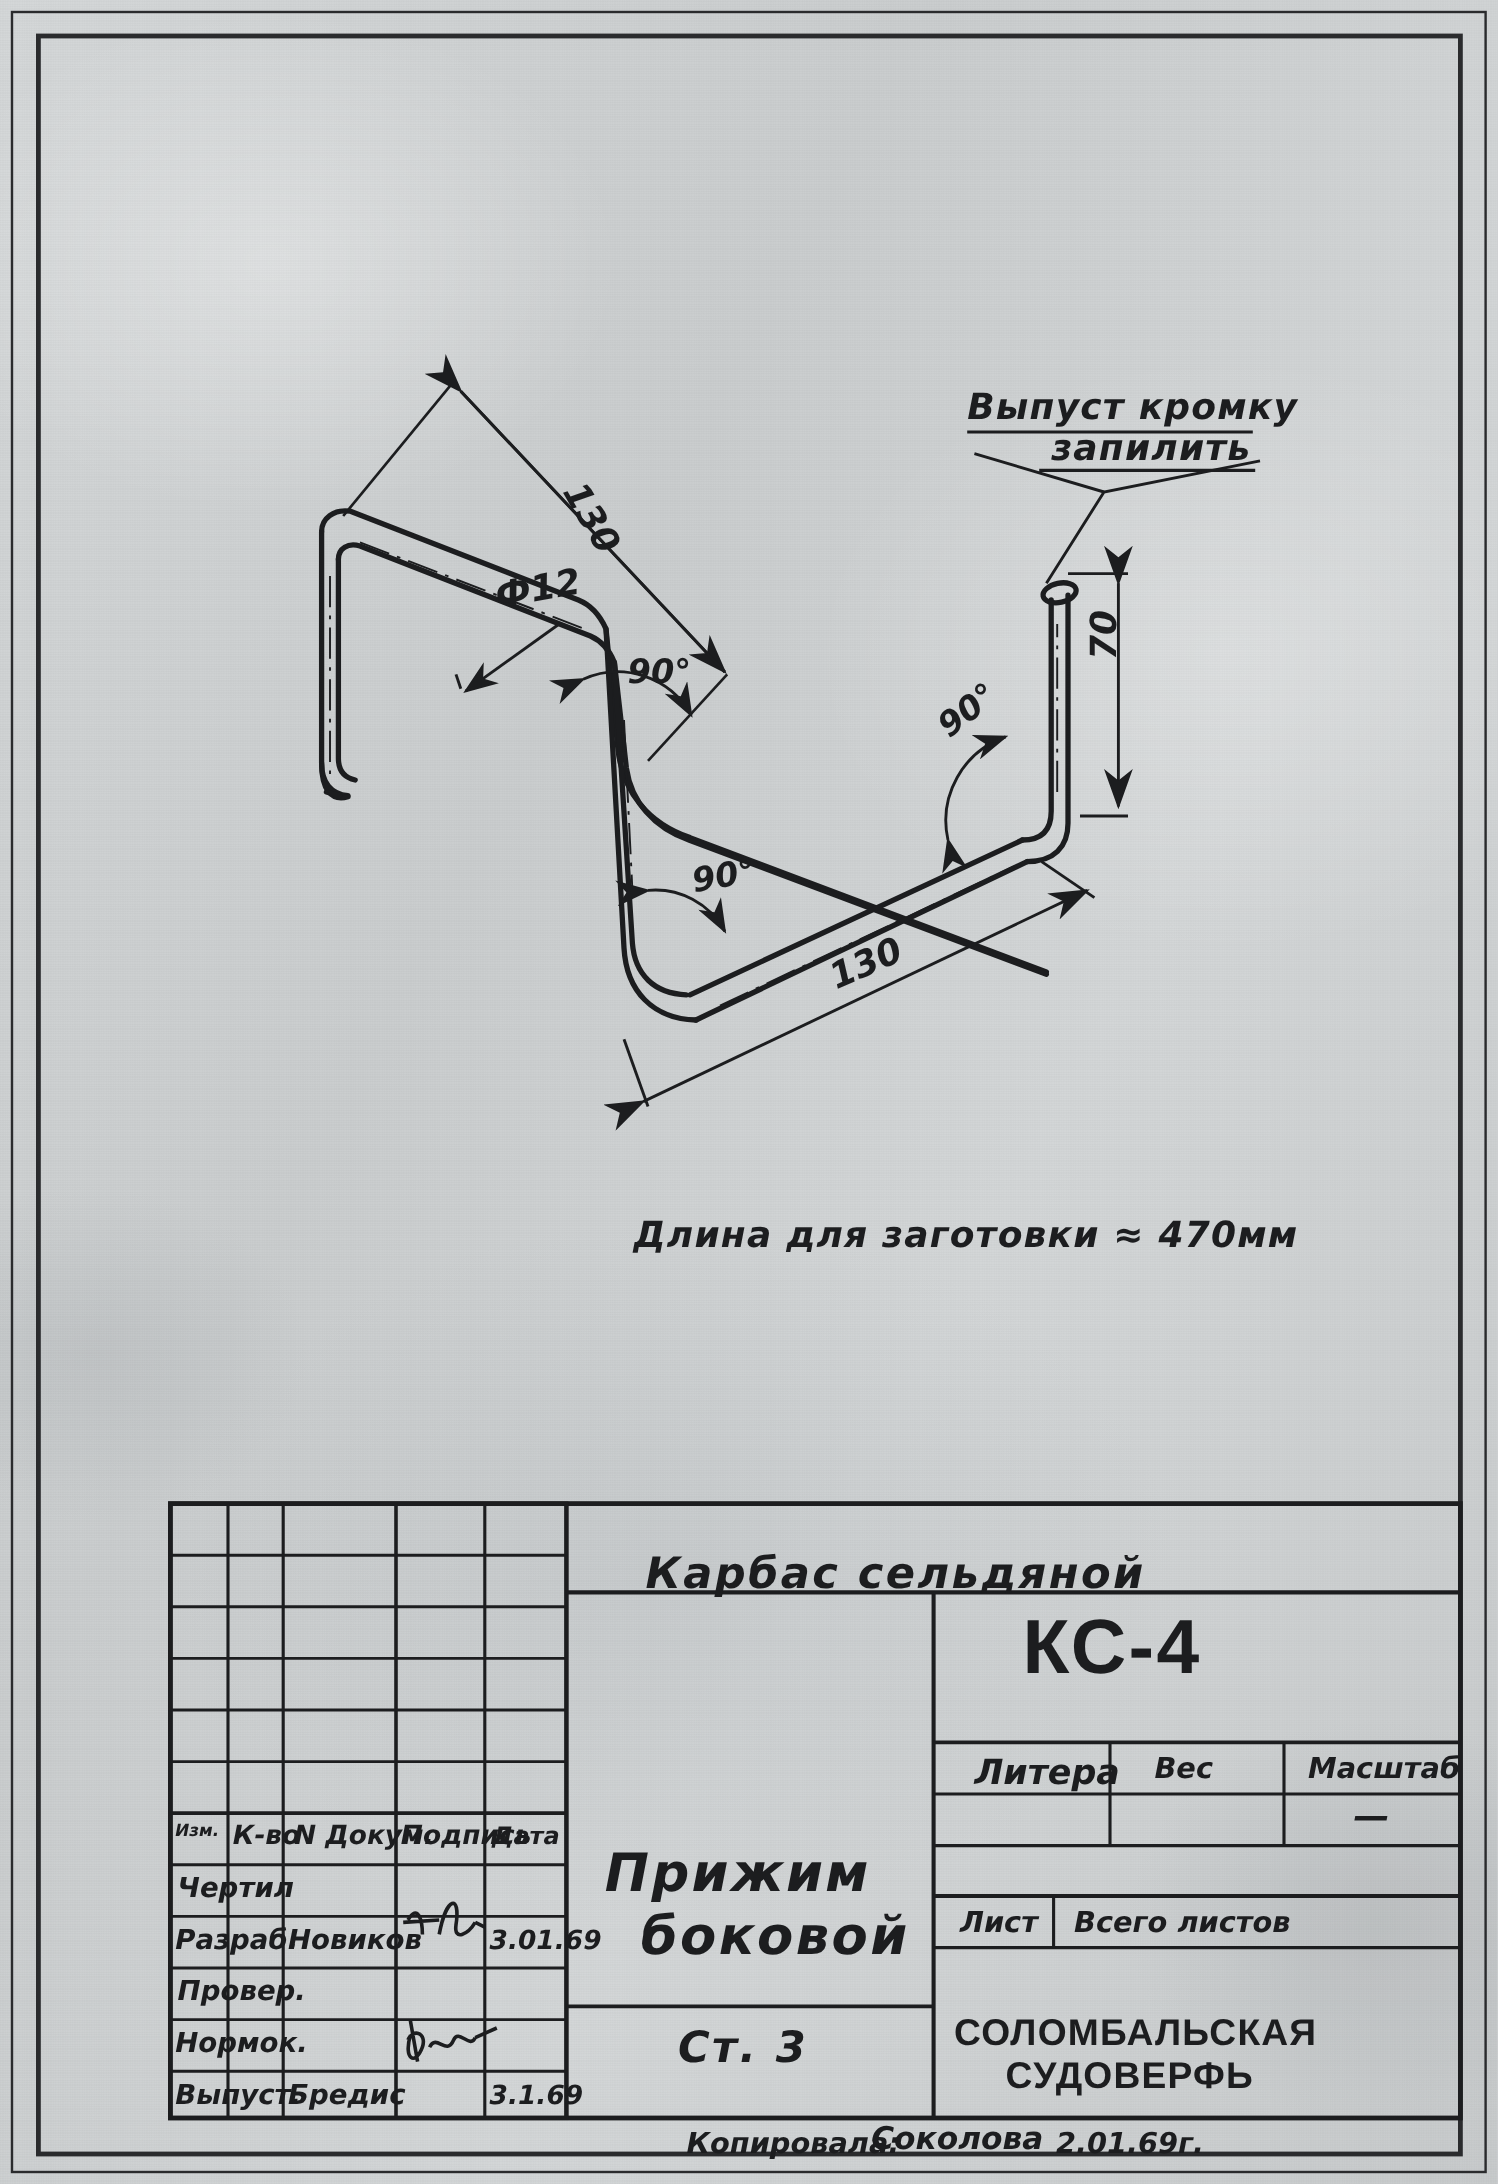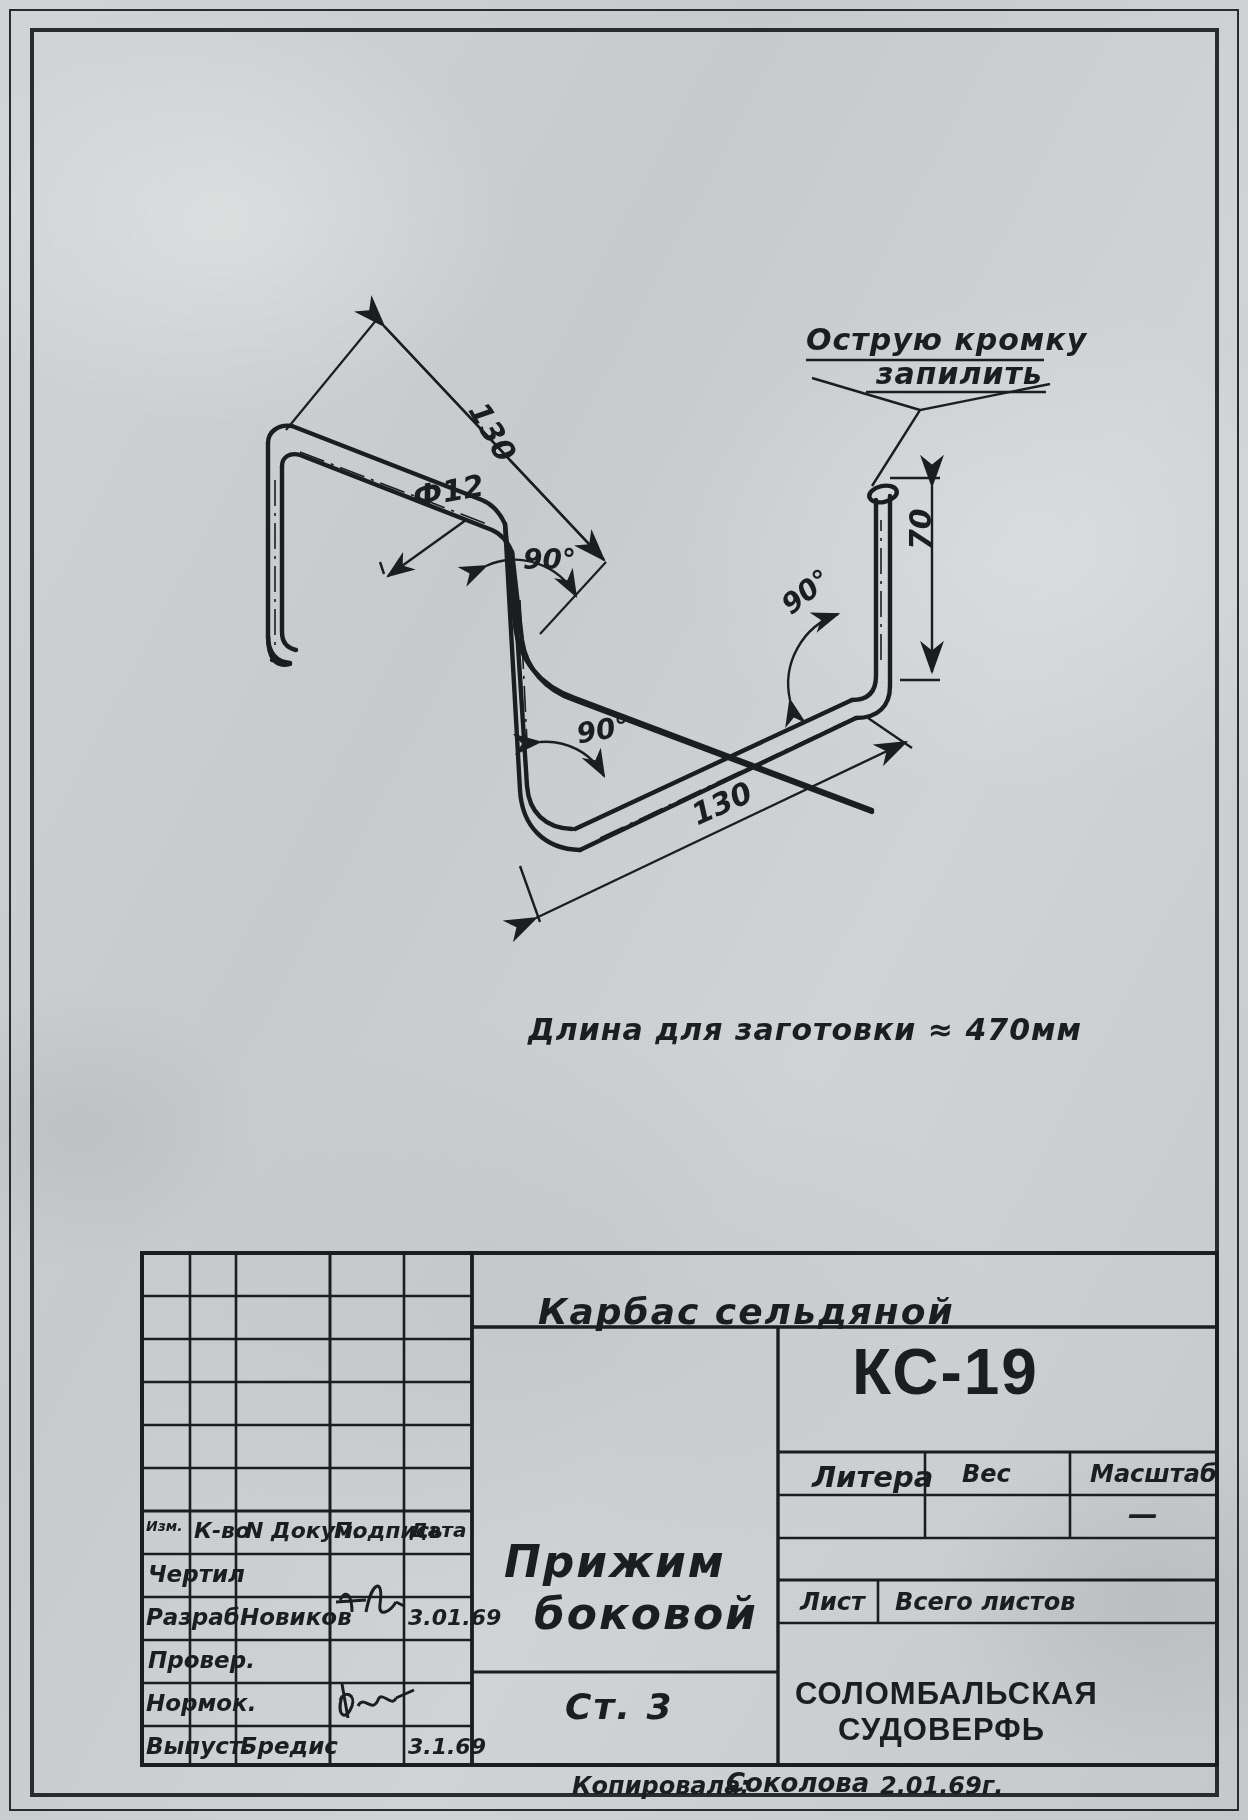--- a/index.html
+++ b/index.html
@@ -220,21 +220,21 @@
              M 396 1602 L 404 1606"></path>
   </g>
   <g fill="none" stroke="#1c1d1f" stroke-width="3">
     <path d="M 342 1696 C 336 1716, 346 1722, 352 1706 C 356 1694, 344 1690, 340 1700
              M 342 1684 L 348 1718
              M 358 1706 C 364 1694, 372 1714, 378 1700 C 382 1690, 392 1708, 396 1698
              M 396 1698 L 414 1690"></path>
   </g>
 </svg>
 
-<div class="txt hand" style="left:806px;top:322px;font-size:30px;letter-spacing:1px;">Острую кромку</div>
+<div class="txt hand" style="left:806px;top:322px;font-size:30px;letter-spacing:1px;">Выпуст кромку</div>
 <div class="txt hand" style="left:876px;top:356px;font-size:30px;letter-spacing:1px;">запилить</div>
 
 <div class="txt hand" style="left:492px;top:396px;font-size:30px;transform:rotate(60deg);transform-origin:left top;">130</div>
 
 <div class="txt hand" style="left:410px;top:480px;font-size:30px;transform:rotate(-10deg);transform-origin:left top;">Ф12</div>
 
 <div class="txt hand" style="left:523px;top:543px;font-size:28px;">90°</div>
 
 <div class="txt hand" style="left:574px;top:718px;font-size:28px;transform:rotate(-10deg);transform-origin:left top;">90°</div>
 
@@ -246,21 +246,21 @@
 
 <div class="txt hand" style="left:528px;top:1012px;font-size:30px;letter-spacing:1px;">Длина для заготовки ≈ 470мм</div>
 
 <div class="txt hand" style="left:538px;top:1264px;font-size:36px;letter-spacing:2px;margin-top:27px;">Карбас сельдяной</div>
 
 <div class="txt hand" style="left:504px;top:1536px;font-size:44px;letter-spacing:2px;">Прижим</div>
 <div class="txt hand" style="left:534px;top:1588px;font-size:44px;letter-spacing:2px;">боковой</div>
 
 <div class="txt hand" style="left:565px;top:1686px;font-size:36px;letter-spacing:2px;">Ст. 3</div>
 
-<div class="txt blockfont" style="left:852px;top:1335px;font-size:64px;letter-spacing:2px;">КС-19</div>
+<div class="txt blockfont" style="left:852px;top:1335px;font-size:64px;letter-spacing:2px;">КС-4</div>
 
 <div class="txt blockfont" style="left:795px;top:1676px;font-size:31px;letter-spacing:1px;">СОЛОМБАЛЬСКАЯ</div>
 <div class="txt blockfont" style="left:838px;top:1712px;font-size:31px;letter-spacing:1px;">СУДОВЕРФЬ</div>
 
 <div class="txt hand" style="left:146px;top:1518px;font-size:14px;">Изм.</div>
 <div class="txt hand" style="left:194px;top:1518px;font-size:22px;">К-во</div>
 <div class="txt hand" style="left:245px;top:1518px;font-size:22px;">N Докум.</div>
 <div class="txt hand" style="left:334px;top:1518px;font-size:22px;">Подпись</div>
 <div class="txt hand" style="left:410px;top:1518px;font-size:20px;">Дата</div>
 

